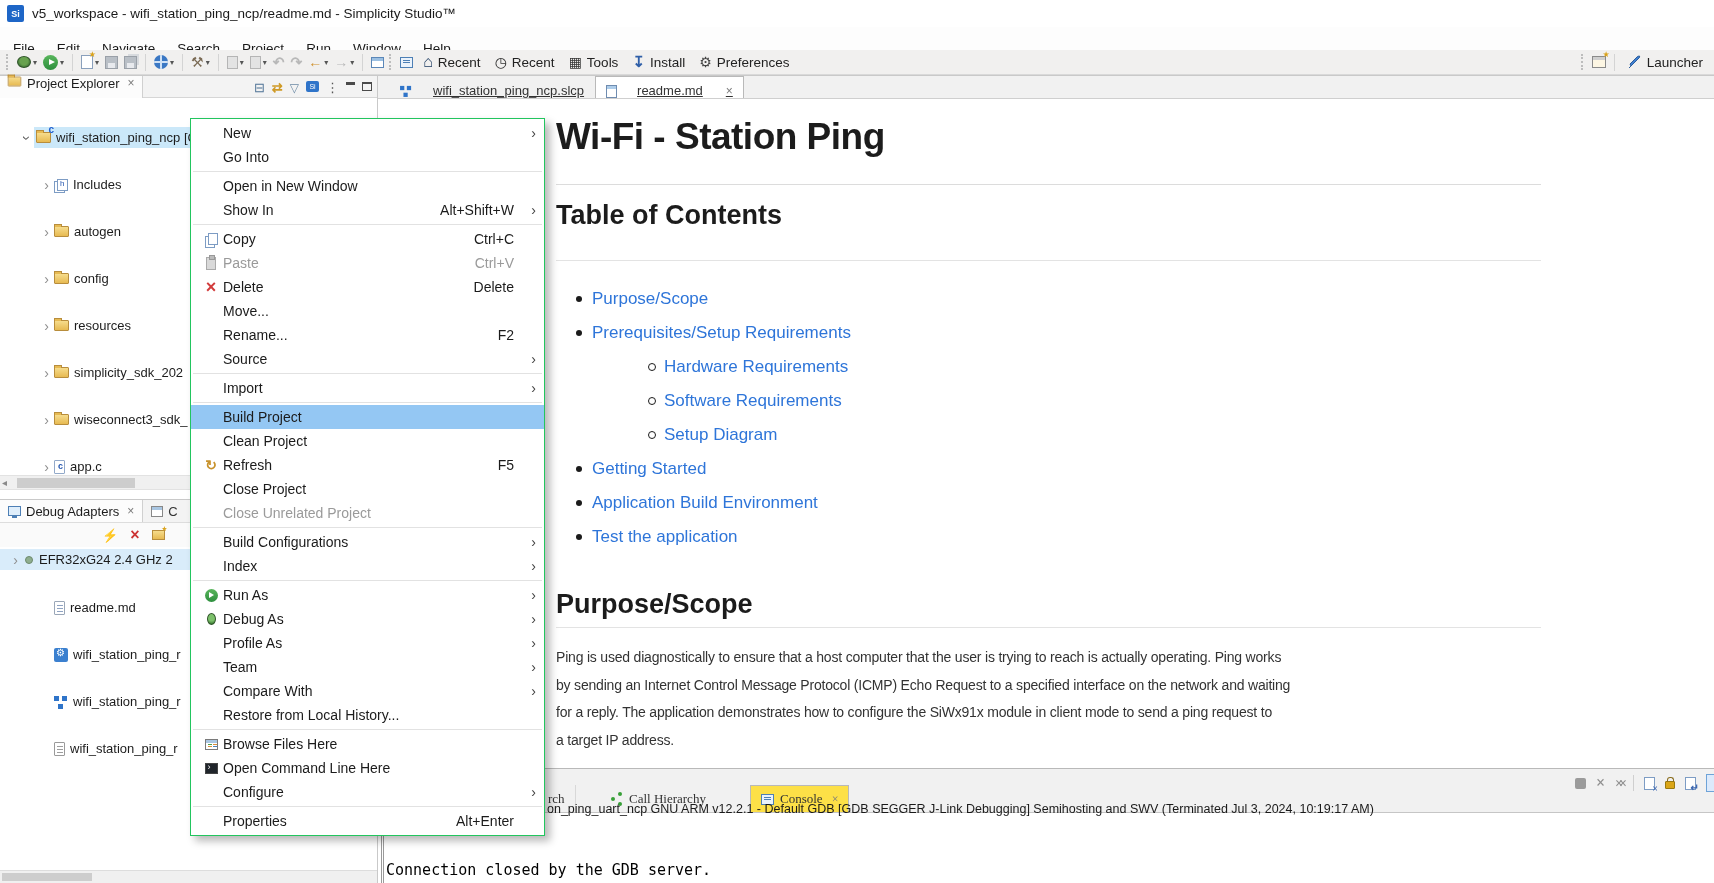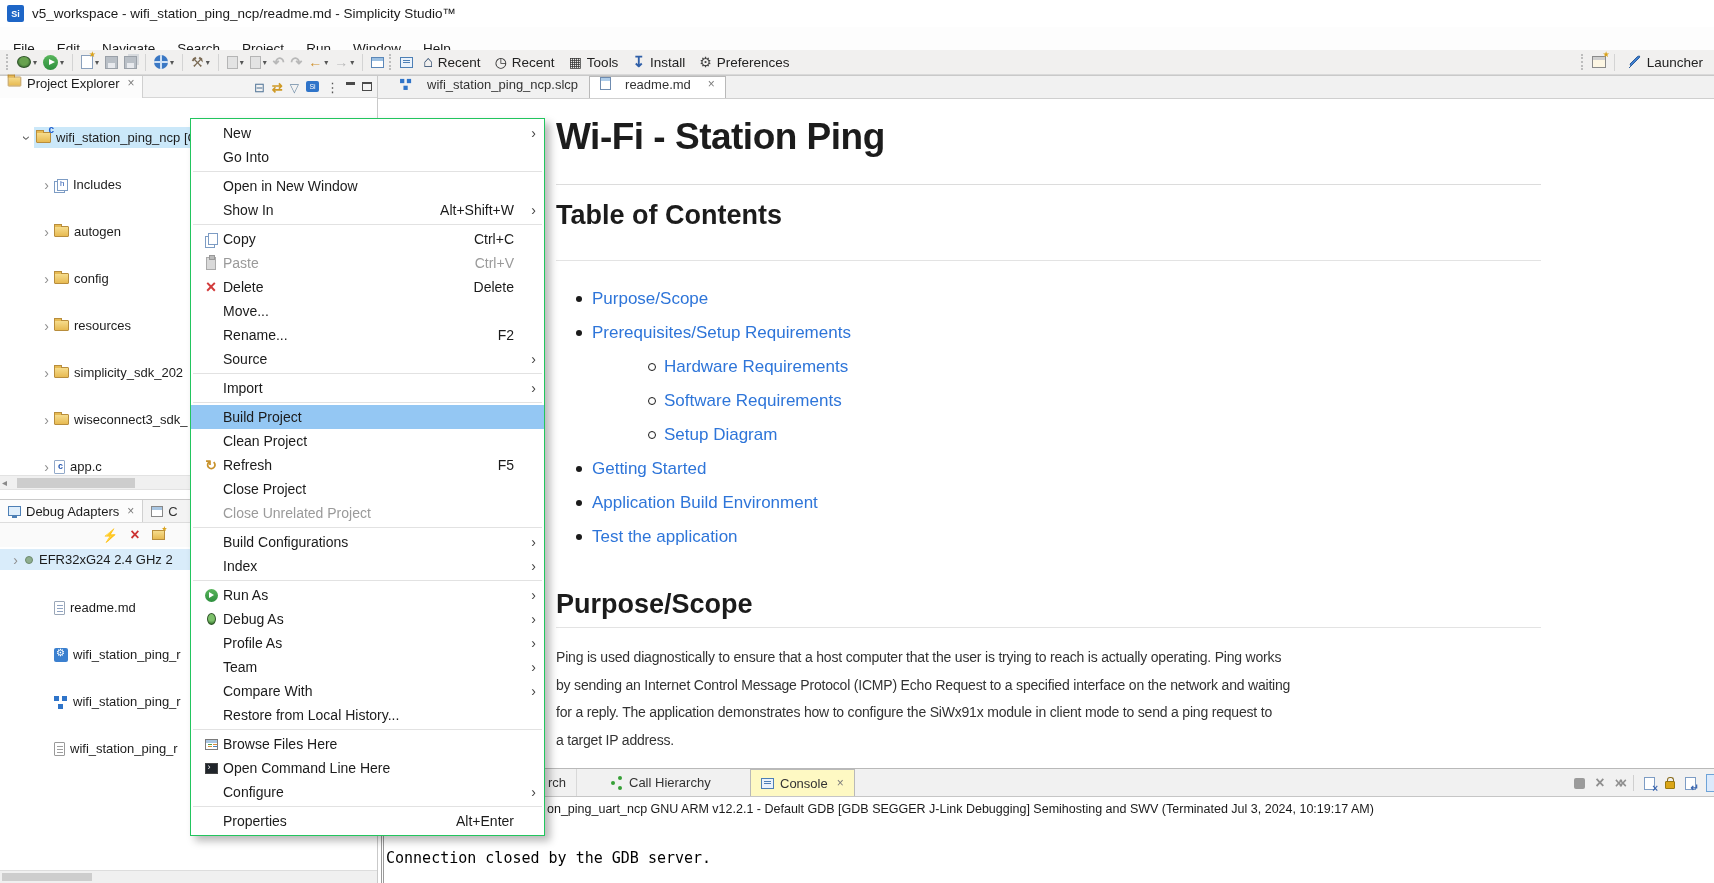--- a/index.html
+++ b/index.html
@@ -115,21 +115,21 @@
   .da-toolbar { position:absolute; left:0; top:447px; width:377px; height:24px; display:flex; align-items:center; gap:12px; padding-left:102px; background:#fafafa; }
   .gi-flash::before { content:"⚡"; color:#5a7a9a; font-size:13px; }
   .gi-redx::before { content:"×"; color:#cc3333; font-weight:bold; font-size:16px; }
   .gi-folder-s { width:13px; height:10px; background:linear-gradient(#f6dc8c,#e7ba52); border:1px solid #b88d3c; position:relative; }
   .gi-folder-s::after { content:"★"; position:absolute; right:-4px; top:-6px; color:#d9a21b; font-size:7px; }
   .da-row { position:absolute; left:0; top:473px; width:377px; height:21px; background:#d9ecfa; display:flex; align-items:center; padding-left:8px; font-size:13px; }
   .dot-adapter { width:8px; height:8px; border-radius:50%; background:#8fae8f; border:1px solid #6d8a6d; margin:0 6px 0 2px; }
   
   .editor { position:absolute; left:378px; top:75px; width:1336px; height:693px; background:#fff; border-top:1px solid #c9c9c9; }
   .etabs { position:absolute; left:0; top:0; width:100%; height:23px; background:#f1f1f1; border-bottom:1px solid #cfcfcf; display:flex; align-items:flex-end; padding-left:10px; }
-  .etab { height:22px; display:flex; align-items:flex-start; gap:14px; padding:0 10px; font-size:13px; color:#333; border:1px solid transparent; border-bottom:none; }
+  .etab { height:22px; display:flex; align-items:flex-end; gap:20px; padding:0 10px; font-size:13px; color:#333; border:1px solid transparent; border-bottom:none;text-decoration:underline; }
   .etab.active { background:#fff; border-color:#b9b9b9; }
   .i-etabdoc { width:11px; height:13px; background:#fff; border:1px solid #6f8cb0; position:relative; }
   .i-etabdoc::before { content:""; position:absolute; left:0; top:0; width:100%; height:3px; background:#aecdea; }
   .econtent { position:absolute; left:0; top:24px; width:100%; height:669px; overflow:hidden; background:#fff; }
   .mdcol { margin-left:178px; width:985px; }
   .md-h1 { font-size:37px; font-weight:600; color:#1c1c1c; margin-top:16px; letter-spacing:-0.5px; }
   .md-hr { border:none; border-top:1px solid #dcdcdc; margin-top:26px; }
   .md-h2 { font-size:27px; font-weight:600; color:#1c1c1c; border-bottom:1px solid #e3e3e3; }
   .md-h2.toc { margin-top:15px; padding-bottom:29px; }
   .md-h2.purpose { margin-top:40px; padding-bottom:7px; }
@@ -137,45 +137,45 @@
   .toc-list li { line-height:24px; margin-bottom:10px; position:relative; }
   .toc-list li.lvl1 { padding-left:36px; }
   .toc-list li.lvl1::before { content:""; position:absolute; left:20px; top:9px; width:6px; height:6px; border-radius:50%; background:#1b1b1b; }
   .toc-list li.lvl2 { padding-left:108px; }
   .toc-list li.lvl2::before { content:""; position:absolute; left:92px; top:8px; width:6px; height:6px; border-radius:50%; border:1.5px solid #1b1b1b; background:#fff; }
   .toc-link { color:#2e75d9; text-decoration:none; }
   .md-p { margin-top:16px; font-size:14px; color:#333; letter-spacing:-0.2px; }
   .md-p div { line-height:27.5px; white-space:nowrap; }
   
   .bpanel { position:absolute; left:378px; top:768px; width:1336px; height:115px; background:#fff; border-top:1px solid #b9b9b9; }
-  .btabs { position:absolute; left:0; top:0; width:100%; height:28px; background:#f1f1f1; border-bottom:1px solid #c6c6c6; overflow:hidden; }
+  .btabs { position:absolute; left:0; top:0; width:100%; height:44px; background:#f1f1f1; border-bottom:1px solid #c6c6c6; overflow:hidden;font-family:Liberation Serif, serif; }
   .btab { position:absolute; bottom:0; height:27px; display:flex; align-items:center; gap:6px; padding:0 10px; font-size:13px; color:#333; }
   .btab-srch { left:160px; border-right:1px solid #d8d8d8; }
   .btab-ch { left:222px; }
-  .btab-console { left:372px; background:#fef9c3; border:1px solid #b9b9b9; border-bottom:none; }
+  .btab-console { left:372px; background:#fde047; border:1px solid #b9b9b9; border-bottom:none; }
   .i-ch { width:13px; height:13px; position:relative; }
   .i-ch::before { content:""; position:absolute; left:1px; top:5px; width:4px; height:4px; background:#37a037; border-radius:50%; box-shadow:7px -5px 0 #37a037, 7px 5px 0 #37a037; }
   .i-con { width:13px; height:11px; border:1px solid #4d7fb5; background:#eaf2fb; position:relative; }
   .i-con::before { content:""; position:absolute; left:2px; top:2px; width:7px; height:1px; background:#4d7fb5; box-shadow:0 2px 0 #4d7fb5; }
   .bicons { position:absolute; right:2px; top:5px; display:flex; align-items:center; gap:10px; }
   .i-stop { width:11px; height:11px; background:#9b9b9b; border-radius:2px; }
   .i-grayx::before { content:"×"; color:#8f8f8f; font-weight:bold; font-size:16px; }
   .i-grayxx::before { content:"××"; color:#8f8f8f; font-weight:bold; font-size:14px; letter-spacing:-4px; }
   .bsep { width:1px; height:16px; background:#cfcfcf; }
   .i-clear { width:11px; height:13px; background:#fff; border:1px solid #7d9cc4; position:relative; }
   .i-clear::after { content:"×"; color:#3b66b0; font-weight:bold; font-size:10px; position:absolute; right:-4px; bottom:-5px; }
   .i-lock { width:10px; height:8px; background:#dba617; border:1px solid #9a7a10; border-radius:1px; position:relative; margin-top:4px; }
   .i-lock::before { content:""; position:absolute; left:1px; top:-5px; width:5px; height:4px; border:1.5px solid #8a6d1f; border-bottom:none; border-radius:3px 3px 0 0; }
   .i-wrap { width:11px; height:13px; background:#fff; border:1px solid #7d9cc4; position:relative; }
   .i-wrap::after { content:"↵"; color:#3b66b0; font-weight:bold; font-size:10px; position:absolute; right:-4px; bottom:-4px; }
   .i-pin { width:14px; height:18px; border:1px solid #6ea3d8; background:#dceafc; margin-right:-8px; }
   .bstatus { position:absolute; left:169px; top:33px; font-size:12.5px; color:#1a1a1a; white-space:nowrap; }
   .bmono { font-family:"DejaVu Sans Mono","Liberation Mono",monospace; font-size:15px; color:#000; white-space:nowrap; }
   .bmono1 { position:absolute; left:175px; top:50px; }
-  .bmono2 { position:absolute; left:8px; top:80px; }
+  .bmono2 { position:absolute; left:8px; top:92px; }
   .bledge { position:absolute; left:3px; top:30px; bottom:0; width:3px; border-left:1px solid #9a9a9a; border-right:1px solid #9a9a9a; }
   
   .cmenu { position:absolute; left:190px; top:118px; width:355px; background:#fff; border:1px solid #22c55e;
     box-shadow:5px 5px 8px rgba(0,0,0,0.28); padding:2px 0; z-index:60; }
   .mi { height:24px; display:flex; align-items:center; padding:0 8px 0 8px; font-size:14px; color:#1b1b1b; }
   .mi.hl { background:#94c7f3; }
   .mi.dis { color:#9a9a9a; }
   .mic { width:24px; flex:0 0 24px; display:flex; align-items:center; justify-content:center; }
   .mil { flex:1; }
   .mis { margin-right:10px; }

